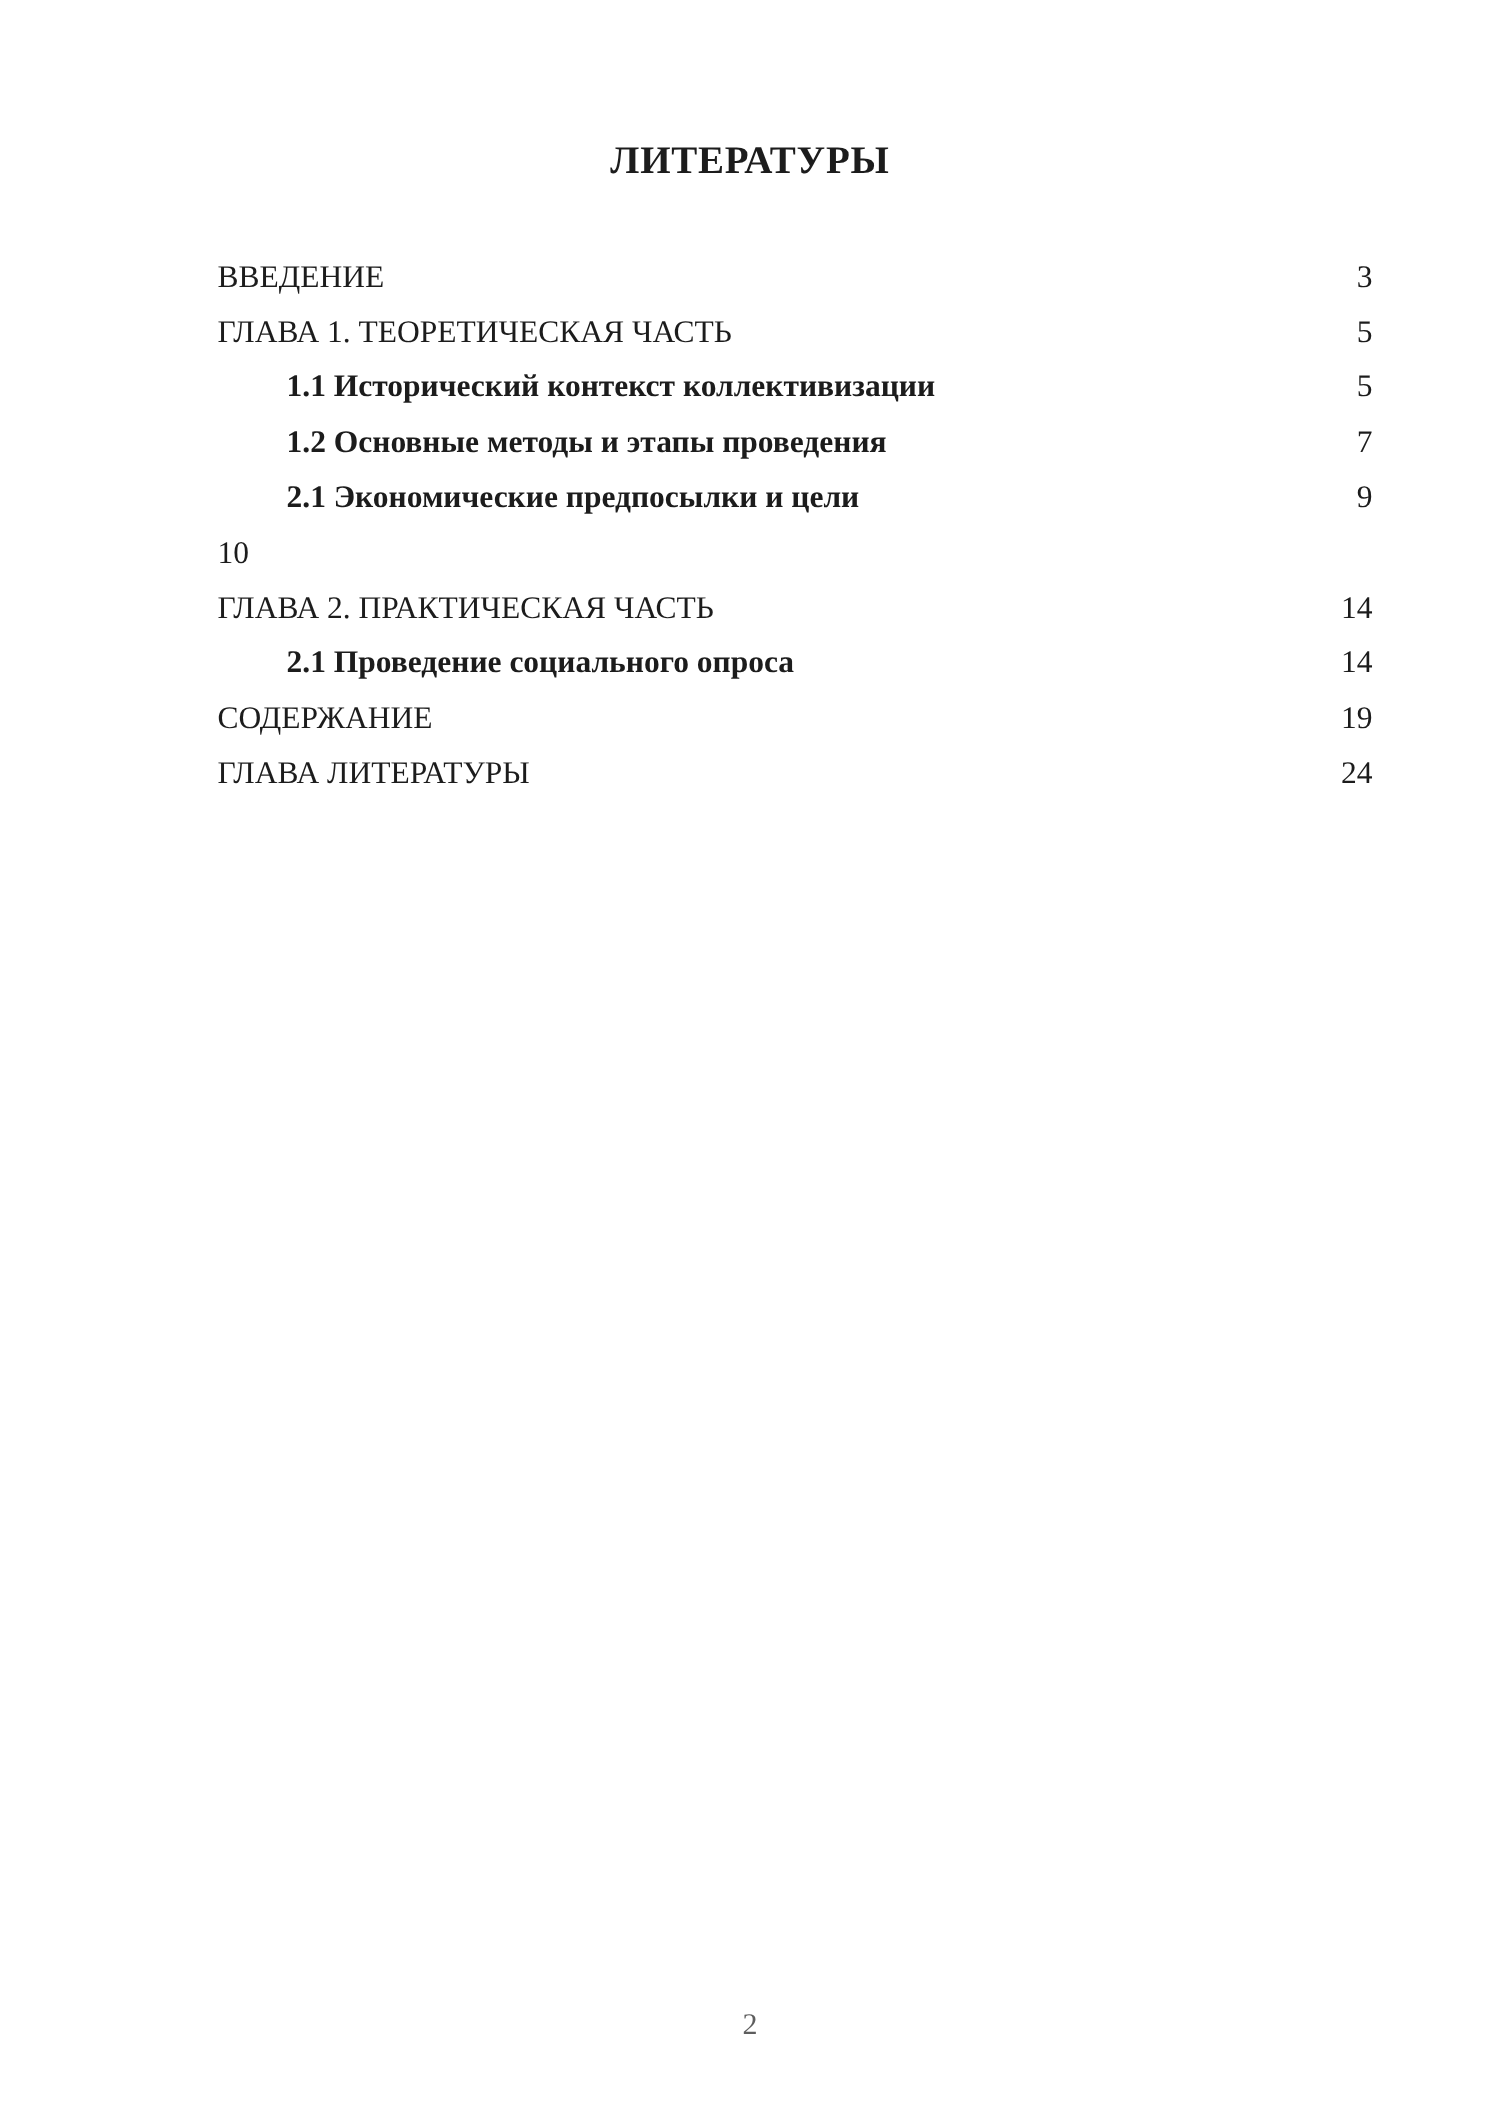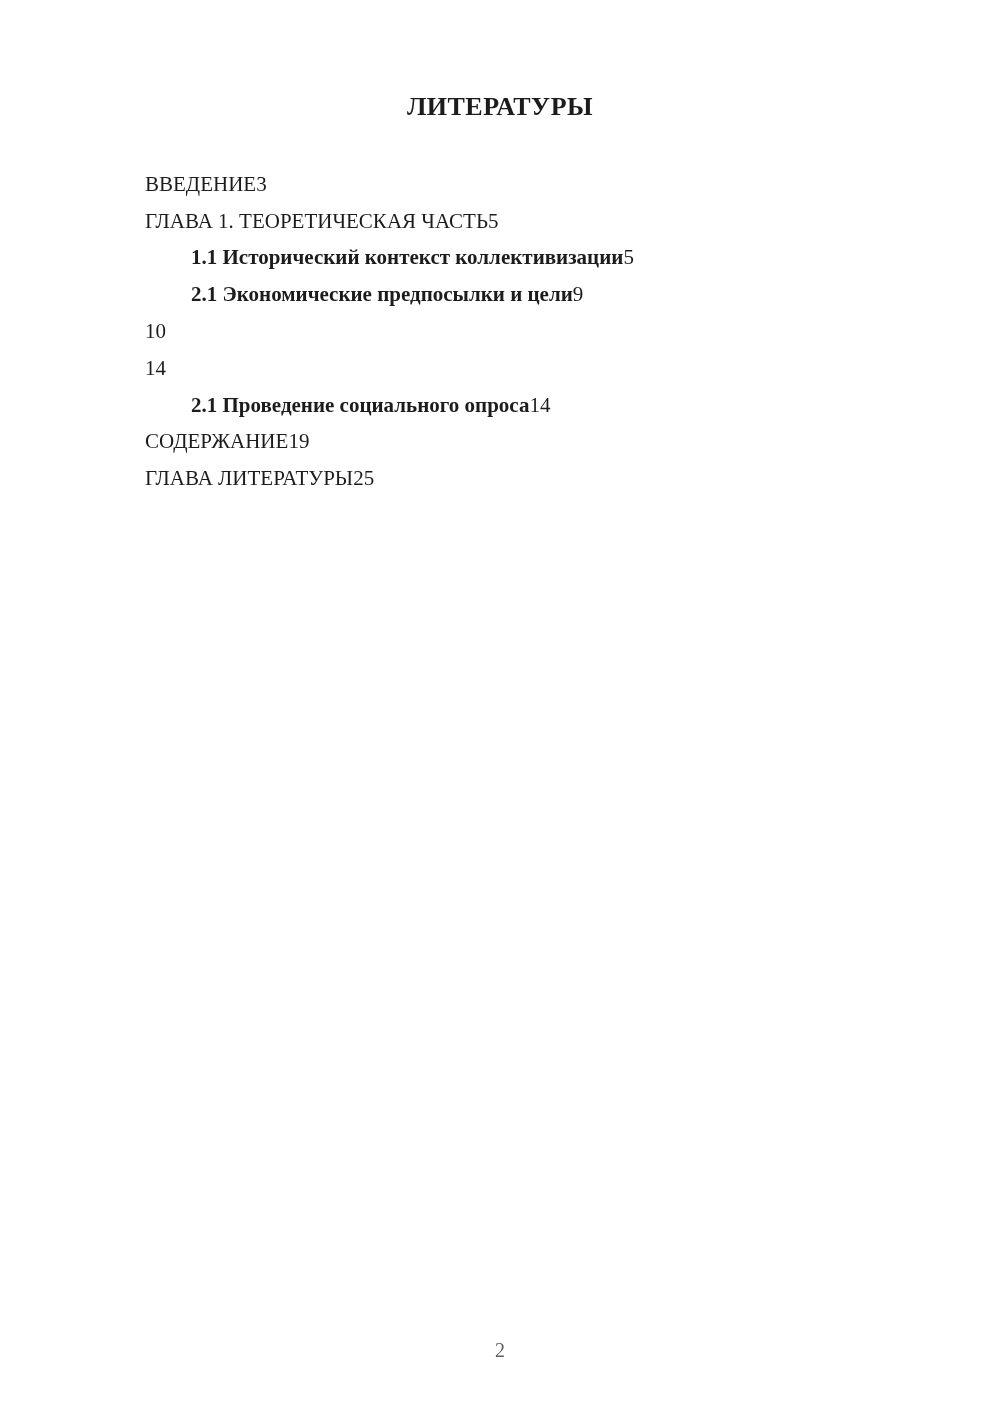--- a/index.html
+++ b/index.html
@@ -28,21 +28,21 @@
   }
   .toc {
     position: absolute;
     top: 166px;
     left: 145px;
     right: 85px;
     font-size: 21px;
   }
   .toc-row {
     display: flex;
-    justify-content: flex-start;
+    justify-content: space-between;
     align-items: center;
     height: 36.8px;
   }
   .toc-row.sub .toc-label {
     padding-left: 46px;
     font-weight: bold;
   }
   .toc-label {
     white-space: nowrap;
   }
@@ -73,37 +73,42 @@
       </div>
       <div class="toc-row">
         <span class="toc-label">ГЛАВА 1. ТЕОРЕТИЧЕСКАЯ ЧАСТЬ</span>
         <span class="toc-page">5</span>
       </div>
       <div class="toc-row sub">
         <span class="toc-label">1.1 Исторический контекст коллективизации</span>
         <span class="toc-page">5</span>
       </div>
       <div class="toc-row sub">
+        <span class="toc-label">1.2 Основные методы и этапы проведения</span>
+        <span class="toc-page">7</span>
+      </div>
+      <div class="toc-row sub">
         <span class="toc-label">2.1 Экономические предпосылки и цели</span>
         <span class="toc-page">9</span>
       </div>
       <div class="toc-row sub">
         <span class="toc-page">10</span>
       </div>
       <div class="toc-row">
+        <span class="toc-label">ГЛАВА 2. ПРАКТИЧЕСКАЯ ЧАСТЬ</span>
         <span class="toc-page">14</span>
       </div>
       <div class="toc-row sub">
         <span class="toc-label">2.1 Проведение социального опроса</span>
         <span class="toc-page">14</span>
       </div>
       <div class="toc-row">
         <span class="toc-label">СОДЕРЖАНИЕ</span>
         <span class="toc-page">19</span>
       </div>
       <div class="toc-row">
         <span class="toc-label">ГЛАВА ЛИТЕРАТУРЫ</span>
-        <span class="toc-page">25</span>
+        <span class="toc-page">24</span>
       </div>
     </div>
 
   <div class="page-number">2</div>
 </div>
 
 </body></html>

